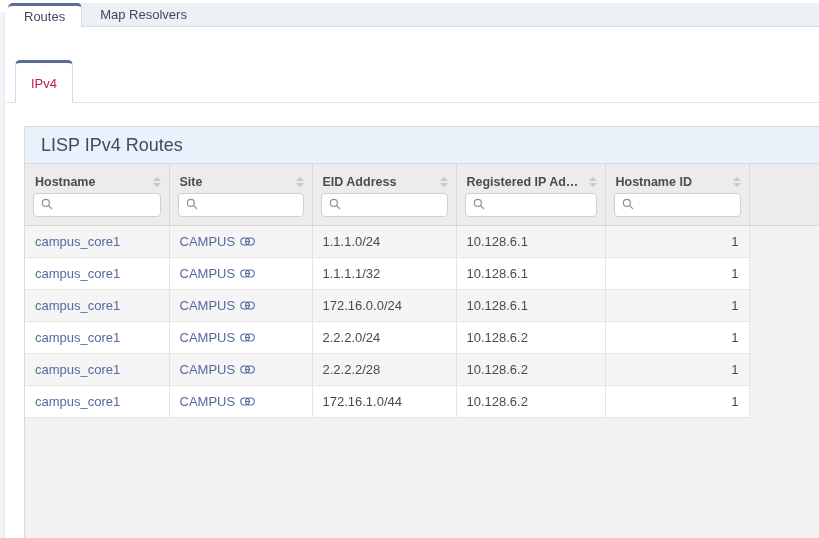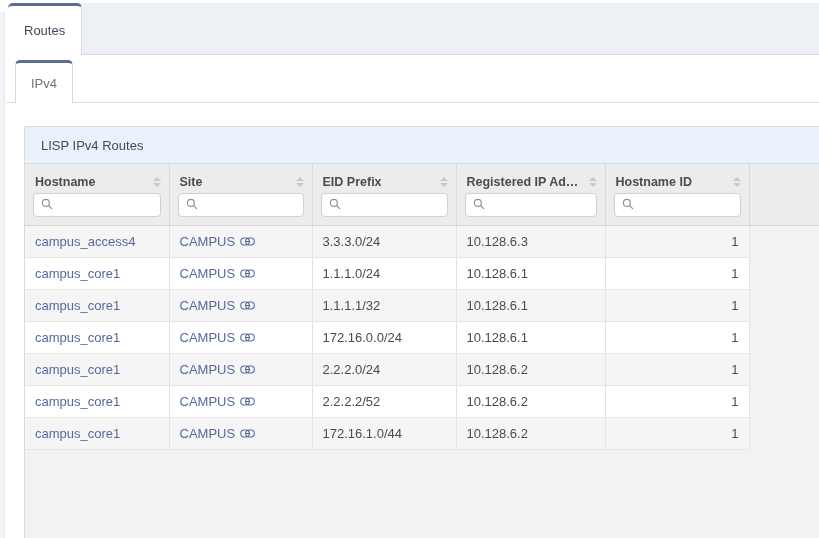--- a/index.html
+++ b/index.html
@@ -16,21 +16,21 @@
     position:relative;
     color:#4b4b4b;
   }
   
   .left-strip{
     position:absolute;left:0;top:12px;bottom:0;width:5px;
     background:#f1f4f9;border-right:1px solid #e2e7ee;
   }
   
   .tabbar{
-    position:absolute;top:3px;left:8px;right:0;height:52px;
+    position:absolute;top:3px;left:8px;right:0;height:24px;
     background:var(--tab-strip-bg);
     border-bottom:1px solid #d9dce1;
     border-top-left-radius:5px;
     display:flex;align-items:stretch;
   }
   .tab{
     display:flex;align-items:center;padding:0 18px;
     font-size:13px;color:#3e4a5c;cursor:pointer;white-space:nowrap;
   }
   .tab.active{
@@ -44,42 +44,42 @@
   }
   
   .subtabbar{
     position:absolute;top:60px;left:6px;right:0;height:43px;
     background:#fff;
     border-bottom:1px solid #e2e2e2;
     display:flex;align-items:stretch;
   }
   .subtab{
     display:flex;align-items:center;padding:0 17px;
-    font-size:13px;color:#737373;cursor:pointer;white-space:nowrap;justify-content:center;
+    font-size:13px;color:#be185d;cursor:pointer;white-space:nowrap;justify-content:center;
   }
   .subtab.active{
     margin-left:9px;
     background:#fff;
     border:1px solid #d6dade;border-bottom:none;
     border-top:3px solid var(--accent);
     border-radius:5px 5px 0 0;
     margin-bottom:-1px;position:relative;z-index:2;
     padding:0 15px;
   }
   
   .panel{
     position:absolute;left:24px;top:126px;right:0;bottom:0;
     background:#f2f2f3;
     border:1px solid #d7dbdf;border-right:none;border-bottom:none;
   }
   .panel-header{
     height:37px;background:var(--panel-header-bg);
     border-bottom:1px solid #d8dde2;
     display:flex;align-items:center;padding-left:16px;
-    font-size:13px;color:#3f4b5f;
+    font-size:18px;color:#3f4b5f;
   }
   
   table{width:100%;border-collapse:collapse;table-layout:fixed;}
   thead th{
     background:#ececec;text-align:left;font-weight:bold;
     border-right:1px solid #d9d9d9;vertical-align:middle;
   }
   thead th.filler, tbody td.filler{border-right:none;}
   tr.label-row th{height:27px;padding:8px 6px 0 10px;font-size:12.5px;color:#4c4c4c;}
   tr.filter-row th{height:33px;padding:2px 8px 8px 8px;border-bottom:1px solid #d6d6d6;}
@@ -111,20 +111,23 @@
   .link-icon svg{display:block;}
 </style>
 </head>
 <body>
 
 <div class="left-strip"></div>
 
 <div class="tabbar">
   <div class="tab active">
     <span>Routes</span>
+  </div>
+  <div class="tab">
+    <span>Map Resolvers</span>
   </div>
 </div>
 
 <div class="subtabbar">
   <div class="subtab active">
     <span>IPv4</span>
   </div>
 </div>
 
 <div class="panel">
@@ -155,21 +158,21 @@
             <div class="th-inner">
               <span class="col-label">Site</span>
               <span class="sort">
                 <i class="up"></i>
                 <i class="down"></i>
               </span>
             </div>
           </th>
           <th>
             <div class="th-inner">
-              <span class="col-label">EID Prefix</span>
+              <span class="col-label">EID Address</span>
               <span class="sort">
                 <i class="up"></i>
                 <i class="down"></i>
               </span>
             </div>
           </th>
           <th>
             <div class="th-inner">
               <span class="col-label">Registered IP Address</span>
               <span class="sort">
@@ -233,37 +236,20 @@
                   <line x1="10" y1="10" x2="14.2" y2="14.2" stroke="#8d939b" stroke-width="1.6" stroke-linecap="round"></line>
                 </svg></span>
               <input type="text" style="">
             </div>
           </th>
           <th class="filler"></th>
         </tr>
     </thead>
     <tbody>
         <tr>
-          <td><a class="cell-link">campus_access4</a></td>
-          <td><a class="cell-link site-link">
-              <span>CAMPUS</span>
-              <span class="link-icon">
-                <svg width="15" height="11" viewBox="0 0 21 13">
-                  <rect x="1" y="1.5" width="12" height="10" rx="5" ry="5" fill="none" stroke="currentColor" stroke-width="1.5"></rect>
-                  <rect x="8" y="1.5" width="12" height="10" rx="5" ry="5" fill="none" stroke="currentColor" stroke-width="1.5"></rect>
-                  <line x1="7" y1="6.5" x2="14" y2="6.5" stroke="currentColor" stroke-width="1.5"></line>
-                </svg>
-              </span>
-            </a></td>
-          <td>3.3.3.0/24</td>
-          <td>10.128.6.3</td>
-          <td class="num">1</td>
-          <td class="filler"></td>
-        </tr>
-        <tr>
           <td><a class="cell-link">campus_core1</a></td>
           <td><a class="cell-link site-link">
               <span>CAMPUS</span>
               <span class="link-icon">
                 <svg width="15" height="11" viewBox="0 0 21 13">
                   <rect x="1" y="1.5" width="12" height="10" rx="5" ry="5" fill="none" stroke="currentColor" stroke-width="1.5"></rect>
                   <rect x="8" y="1.5" width="12" height="10" rx="5" ry="5" fill="none" stroke="currentColor" stroke-width="1.5"></rect>
                   <line x1="7" y1="6.5" x2="14" y2="6.5" stroke="currentColor" stroke-width="1.5"></line>
                 </svg>
               </span>
@@ -329,21 +315,21 @@
           <td><a class="cell-link site-link">
               <span>CAMPUS</span>
               <span class="link-icon">
                 <svg width="15" height="11" viewBox="0 0 21 13">
                   <rect x="1" y="1.5" width="12" height="10" rx="5" ry="5" fill="none" stroke="currentColor" stroke-width="1.5"></rect>
                   <rect x="8" y="1.5" width="12" height="10" rx="5" ry="5" fill="none" stroke="currentColor" stroke-width="1.5"></rect>
                   <line x1="7" y1="6.5" x2="14" y2="6.5" stroke="currentColor" stroke-width="1.5"></line>
                 </svg>
               </span>
             </a></td>
-          <td>2.2.2.2/52</td>
+          <td>2.2.2.2/28</td>
           <td>10.128.6.2</td>
           <td class="num">1</td>
           <td class="filler"></td>
         </tr>
         <tr>
           <td><a class="cell-link">campus_core1</a></td>
           <td><a class="cell-link site-link">
               <span>CAMPUS</span>
               <span class="link-icon">
                 <svg width="15" height="11" viewBox="0 0 21 13">

